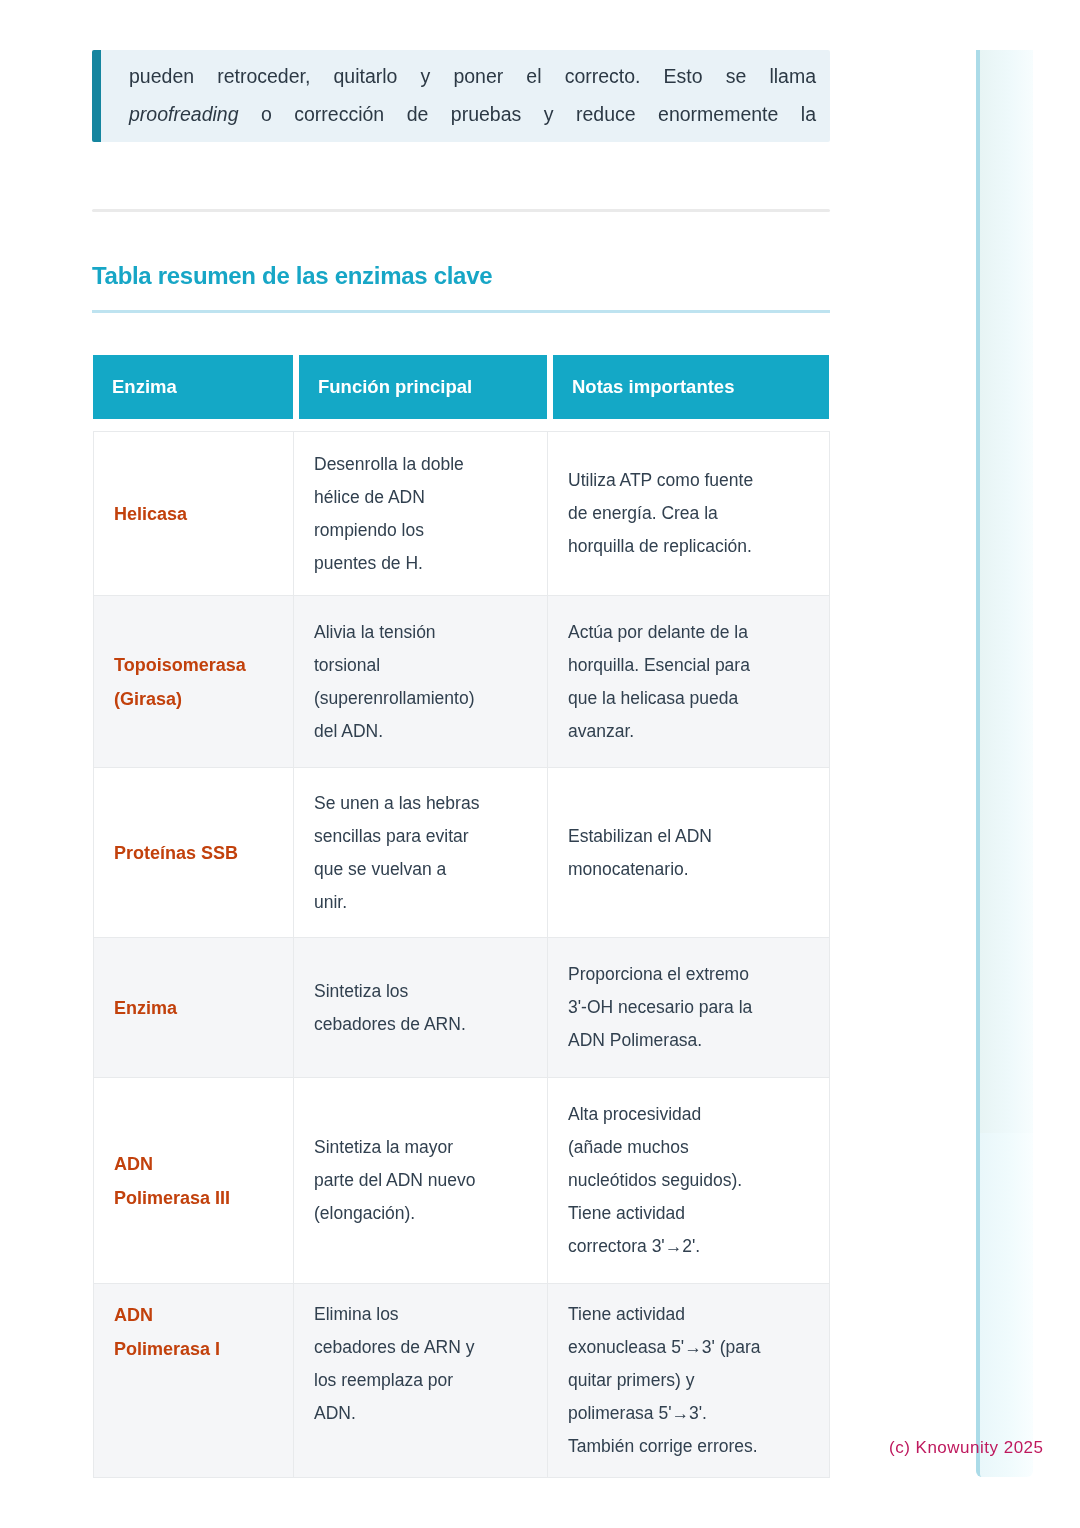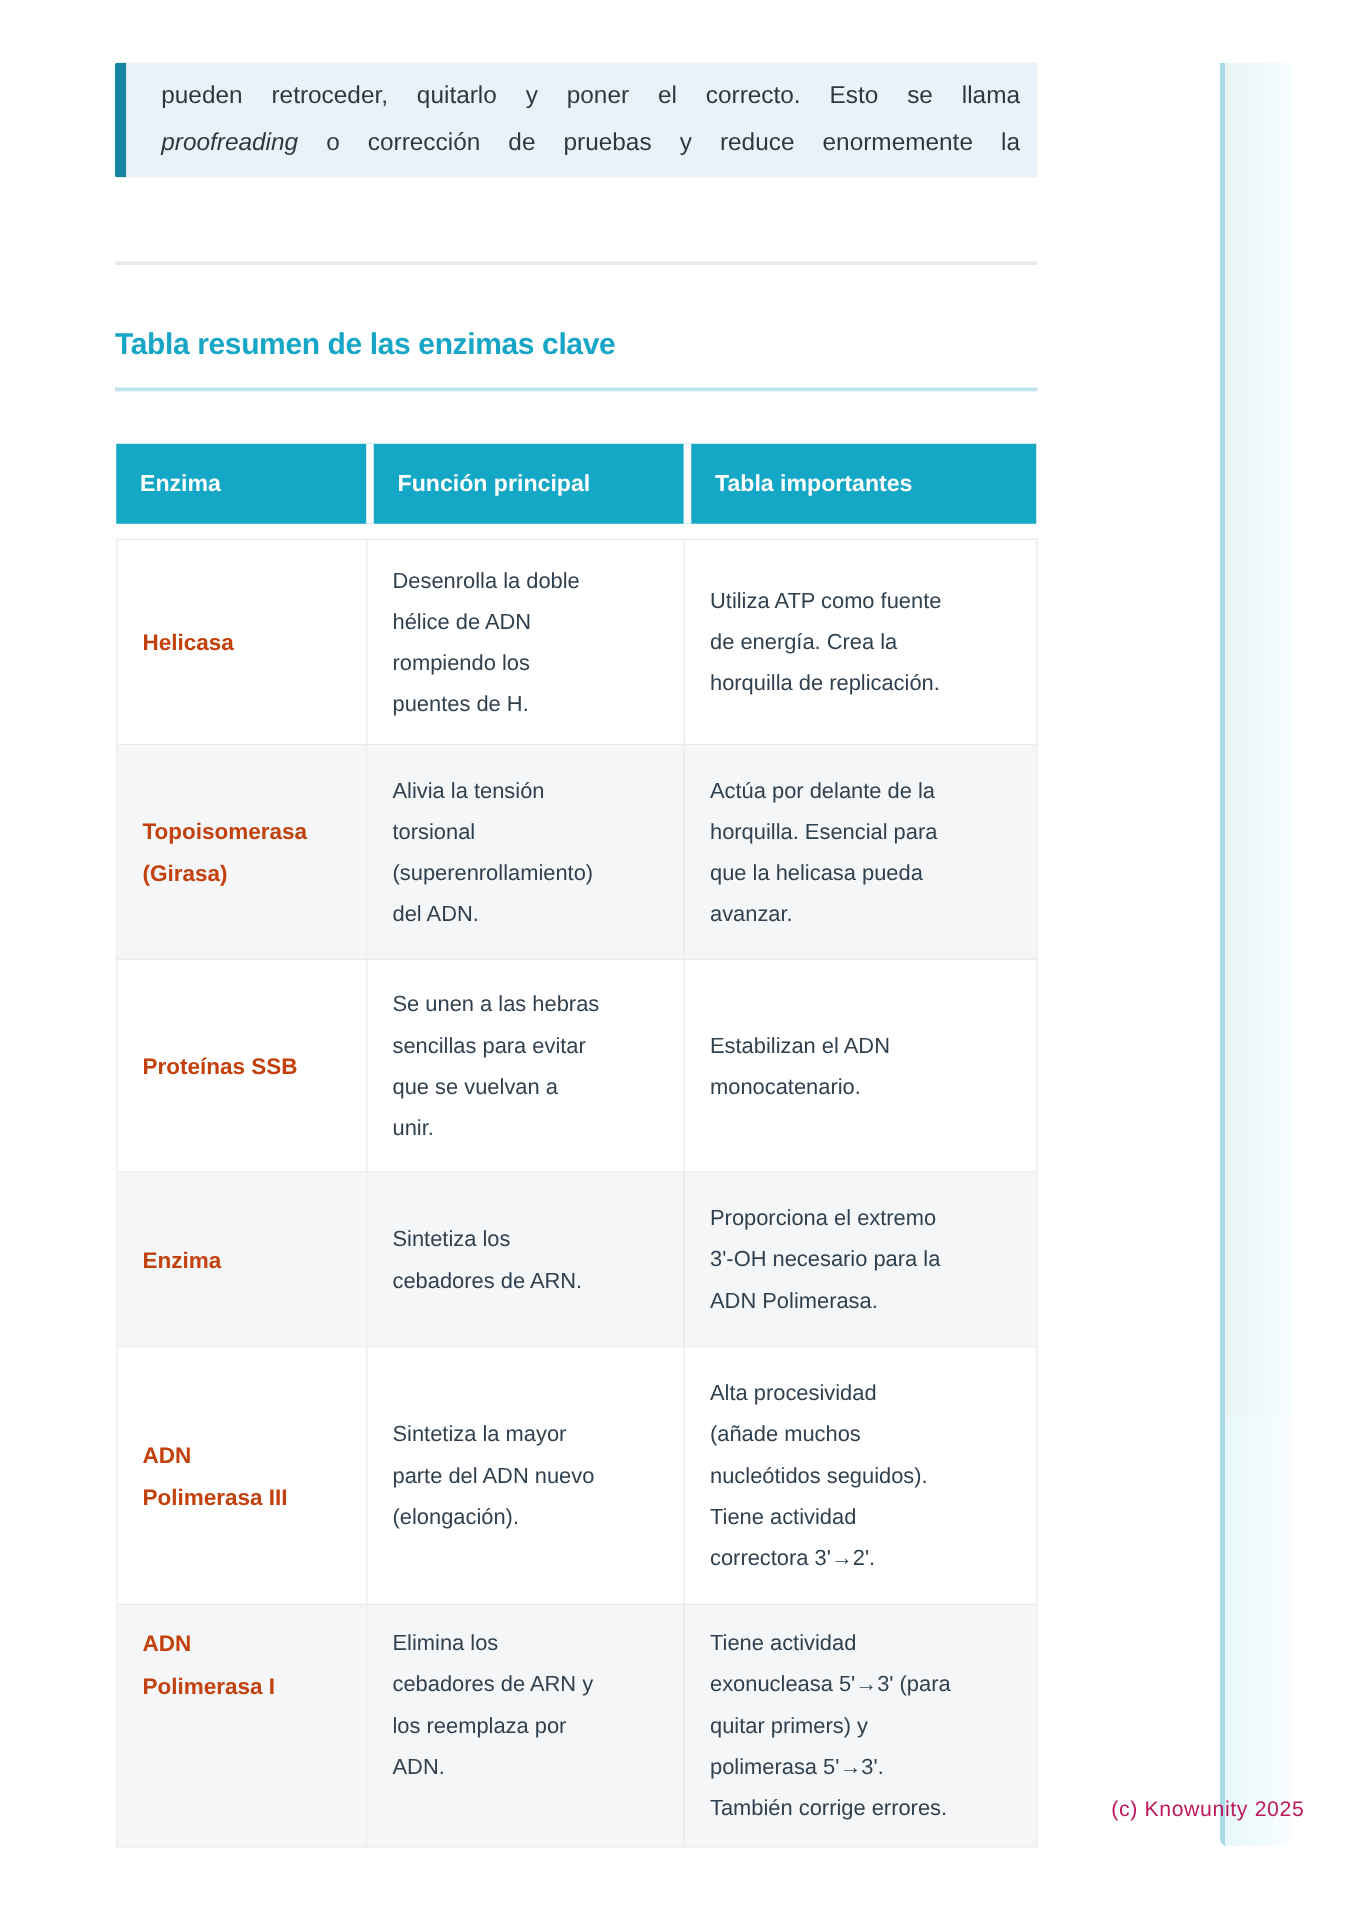--- a/index.html
+++ b/index.html
@@ -95,21 +95,21 @@
 </div>
 
 <div class="divider"></div>
 
 <h1 class="page-title">Tabla resumen de las enzimas clave</h1>
 <div class="title-underline"></div>
 
 <div class="tbl-header">
   <div class="th">Enzima</div>
   <div class="th">Función principal</div>
-  <div class="th">Tabla importantes</div>
+  <div class="th">Notas importantes</div>
 </div>
 
 <table class="tbl-body">
   <colgroup>
       <col style="width:200px">
       <col style="width:254px">
       <col style="width:282px">
     </colgroup>
   <tbody>
     <tr class="odd r1">

